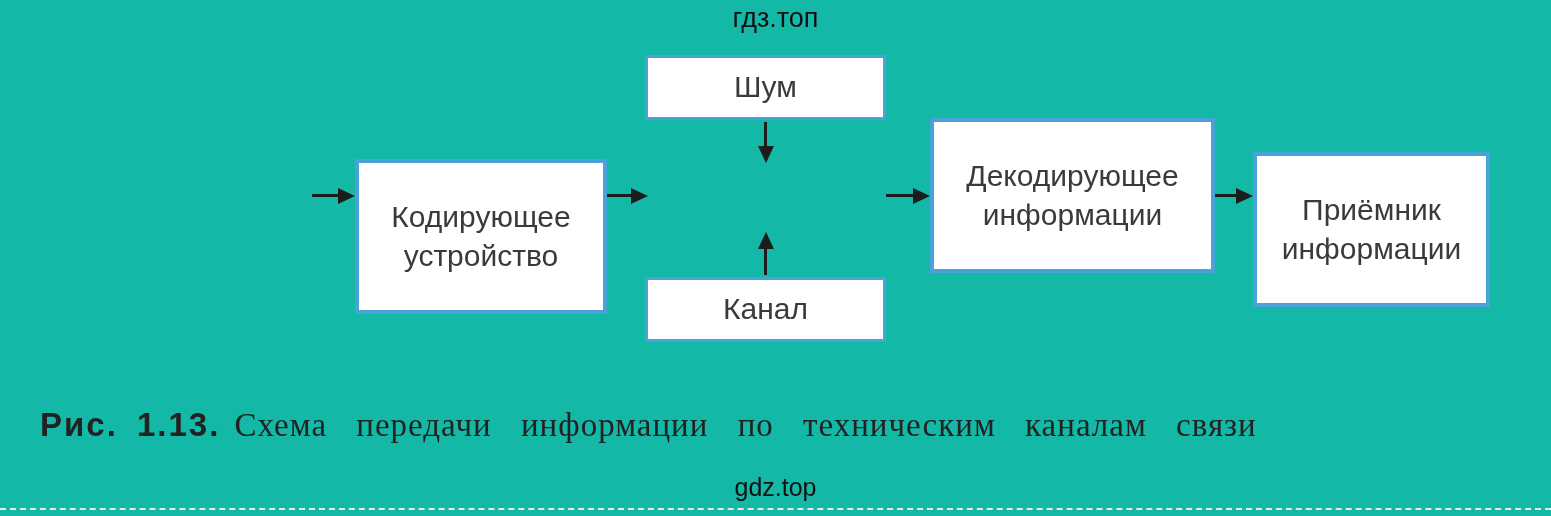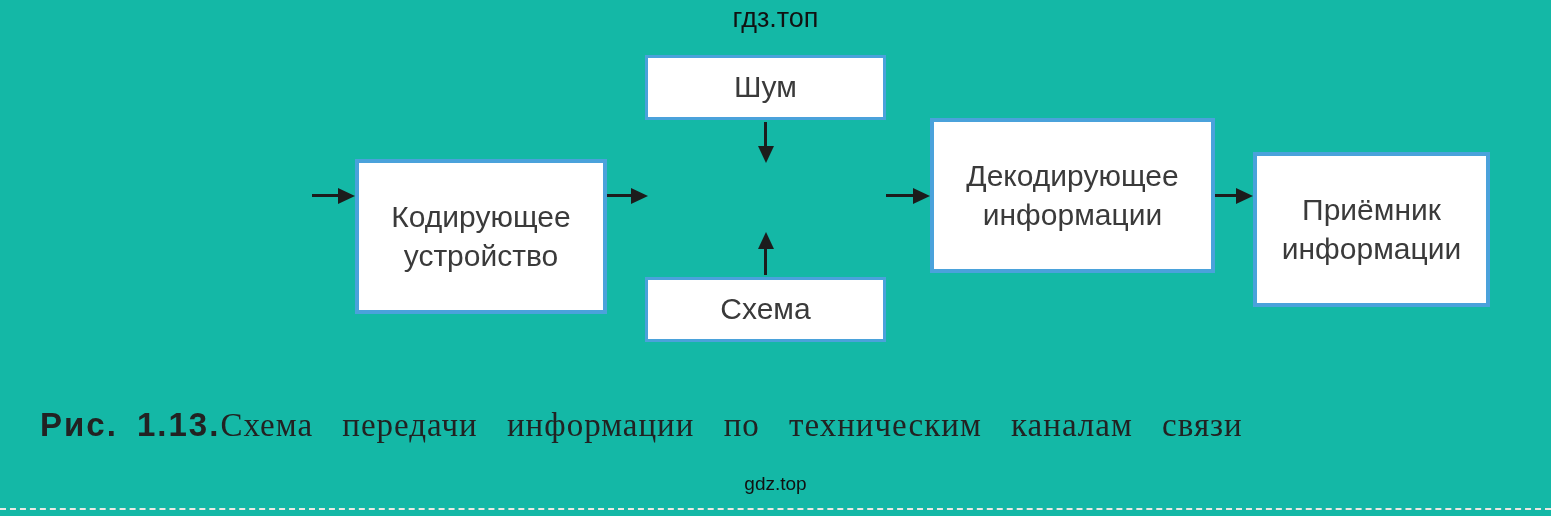--- a/index.html
+++ b/index.html
@@ -18,21 +18,21 @@
     overflow:hidden;
     padding-left:44px;
   }
   .watermark{
     position:absolute;
     left:0;right:0;
     text-align:center;
     color:#111111;
   }
   .watermark.top{top:3px;font-size:27px;}
-  .watermark.bottom{top:473px;font-size:19px;}
+  .watermark.bottom{top:473px;font-size:25px;}
 
   .node{
     position:absolute;
     background:#ffffff;
     border:4px solid var(--blue);
     display:flex;
     align-items:center;
     justify-content:center;
     text-align:center;
     color:var(--label);
@@ -106,20 +106,21 @@
     top:406px;
     color:#222222;
     font-size:33px;
     word-spacing:20px;
     white-space:nowrap;
   }
   .caption .cap-label{
     font-family:"Liberation Sans", sans-serif;
     font-weight:bold;
     letter-spacing:2px;
+    margin-right:14px;
     word-spacing:8px;
   }
   .caption .cap-text{
     font-family:"Liberation Serif", serif;
     font-weight:400;
     letter-spacing:1px;
   }
   .bottom-rule{
     position:absolute;
     left:0;right:0;
@@ -146,21 +147,21 @@
   <div class="node noise">
     <span>Шум</span>
   </div>
 
   <div class="arrow-v down"></div>
 
 
   <div class="arrow-v up"></div>
 
   <div class="node protect">
-    <span>Схема</span>
+    <span>Канал</span>
   </div>
 
   <div class="arrow-h a3"></div>
 
   <div class="node decoder">
     <span>Декодирующее информации</span>
   </div>
 
   <div class="arrow-h a4"></div>
 

